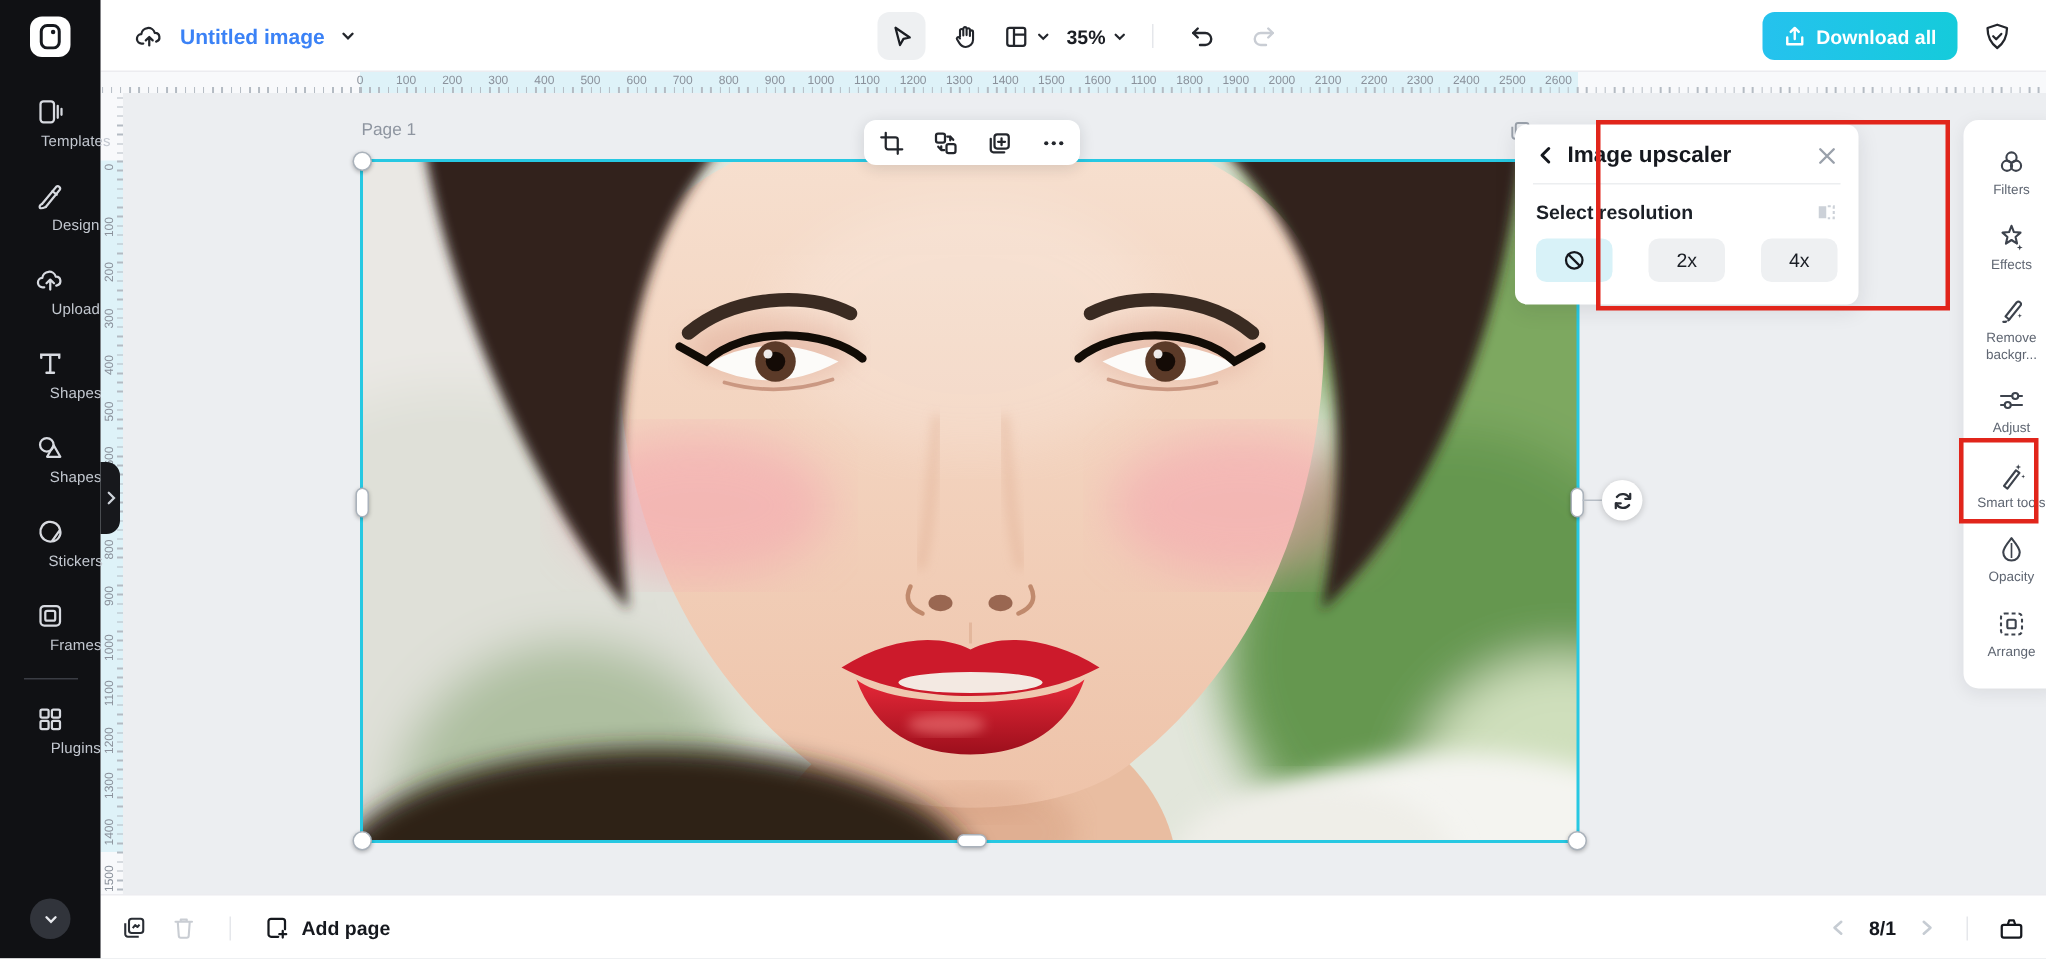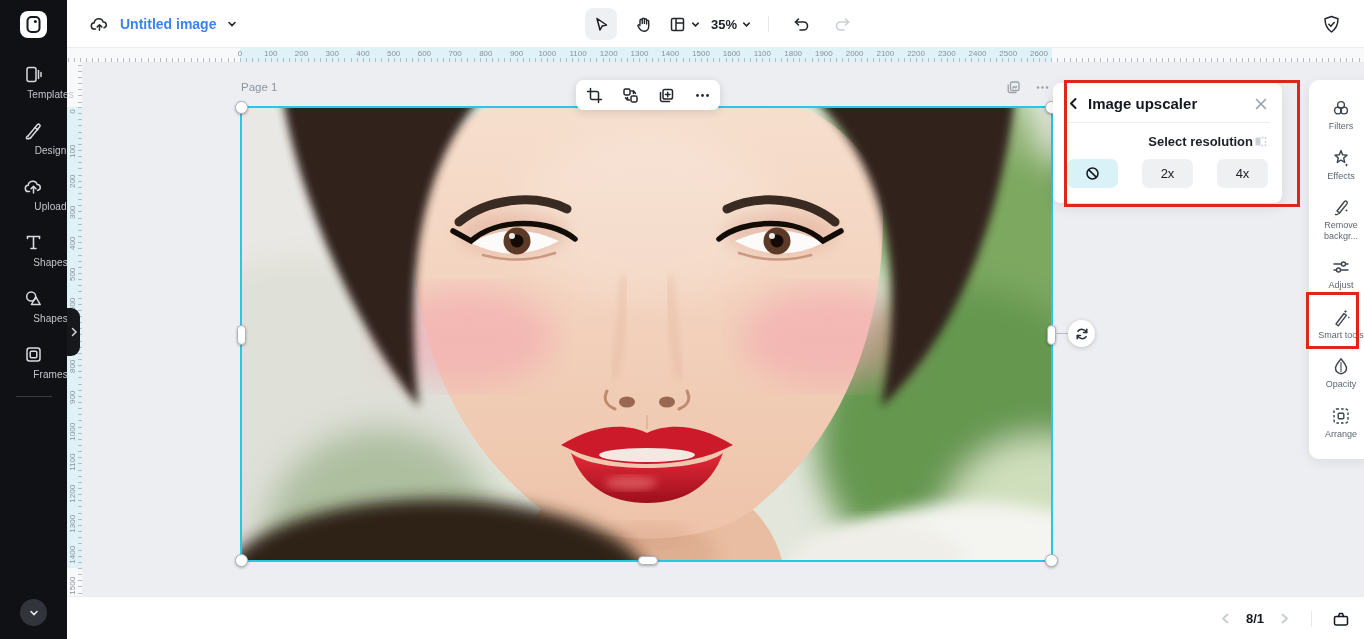--- a/index.html
+++ b/index.html
@@ -54,25 +54,25 @@
   .h-corner { width:13px; height:13px; border-radius:50%; }
   .h-vpill { width:9px; height:20px; border-radius:5px; }
   .h-hpill { width:20px; height:9px; border-radius:5px; }
   .rotate-line { position:absolute; left:1055px; top:333px; width:15px; height:1px; background:#b7bec6; z-index:7; }
   .rotate-btn { position:absolute; left:1068px; top:320px; width:27px; height:27px; border-radius:50%; background:#fff; box-shadow:0 1px 5px rgba(0,0,0,.2); display:flex; align-items:center; justify-content:center; color:#2a2e35; z-index:8; }
 
   .float-toolbar { position:absolute; left:576px; top:80px; width:144px; height:30px; background:#fff; border-radius:8px; box-shadow:0 2px 10px rgba(20,25,35,.14); display:flex; align-items:center; justify-content:space-around; z-index:9; color:#23262c; }
   .ft-btn { display:flex; align-items:center; justify-content:center; width:26px; height:26px; cursor:pointer; }
 
   
-  .upscaler { position:absolute; left:1053px; top:83px; width:229px; height:120px; background:#fff; border-radius:8px; box-shadow:0 4px 14px rgba(25,30,40,.10); z-index:10; padding:12px 14px 0 14px; }
+  .upscaler { position:absolute; left:1010px; top:83px; width:229px; height:120px; background:#fff; border-radius:8px; box-shadow:0 4px 14px rgba(25,30,40,.10); z-index:10; padding:12px 14px 0 14px; }
   .up-head { display:flex; align-items:center; }
   .up-title { font-size:15px; font-weight:700; color:#15181e; margin-left:8px; flex:1; }
   .up-div { height:1px; background:#eceef0; margin:10px -2px 0 -2px; }
-  .up-sec { display:flex; align-items:center; margin-top:11px;text-align:right; }
+  .up-sec { display:flex; align-items:center; margin-top:11px; }
   .up-sec-label { font-size:13px; font-weight:700; color:#1b1f26; flex:1; }
   .up-opts { display:flex; gap:24px; margin-top:10px; }
   .opt-btn { flex:1; height:29px; border-radius:7px; background:#eef0f2; border:none; font-size:13px; color:#1b1f26; display:flex; align-items:center; justify-content:center; cursor:pointer; font-family:inherit; }
   .opt-btn.selected { background:#d8f2f8; }
   .anno-box { position:absolute; border:3px solid #e1251b; z-index:12; pointer-events:none; }
   .anno-upscaler { left:1064px; top:80px; width:236px; height:127px; }
   .anno-smart { left:1306px; top:292px; width:53px; height:57px; }
 
   
   .rtoolbar { position:absolute; left:1309px; top:80px; width:64px; background:#fff; border-radius:10px; box-shadow:0 3px 12px rgba(25,30,40,.08); z-index:10; padding:10px 0 12px 0; display:flex; flex-direction:column; align-items:flex-start; }
@@ -131,27 +131,42 @@
         <span class="lbl">Shapes</span>
       </div>
       <div class="side-item">
         <svg class="ic" width="21" height="21" viewBox="0 0 21 21" fill="none" stroke="currentColor" stroke-width="1.5" stroke-linejoin="round">
             <circle cx="8.2" cy="8.5" r="4.5"></circle>
             <path d="M12.8 8.8 l4.4 7.7 h-8.8 z"></path>
           </svg>
         <span class="lbl">Shapes</span>
       </div>
       <div class="side-item">
+        <svg class="ic" width="21" height="21" viewBox="0 0 21 21" fill="none" stroke="currentColor" stroke-width="1.5" stroke-linejoin="round">
+            <path d="M17 9.2 A6.6 6.6 0 1 0 11.5 17 L17 9.2 Z M17 9.2 a6 6 0 0 1 -5.5 7.8"></path>
+          </svg>
+        <span class="lbl">Stickers</span>
+      </div>
+      <div class="side-item">
         <svg class="ic" width="21" height="21" viewBox="0 0 21 21" fill="none" stroke="currentColor" stroke-width="1.5">
             <rect x="4" y="4" width="13" height="13" rx="2.5"></rect>
             <rect x="7.2" y="7.2" width="6.6" height="6.6" rx="1.2"></rect>
           </svg>
         <span class="lbl">Frames</span>
       </div>
       <div class="side-divider"></div>
+      <div class="side-item">
+        <svg class="ic" width="21" height="21" viewBox="0 0 21 21" fill="none" stroke="currentColor" stroke-width="1.5">
+            <rect x="4" y="4" width="5.4" height="5.4" rx="1"></rect>
+            <rect x="11.6" y="4" width="5.4" height="5.4" rx="1"></rect>
+            <rect x="4" y="11.6" width="5.4" height="5.4" rx="1"></rect>
+            <rect x="11.6" y="11.6" width="5.4" height="5.4" rx="1"></rect>
+          </svg>
+        <span class="lbl">Plugins</span>
+      </div>
     </div>
     <div class="side-collapse">
       <svg class="ic" width="12" height="12" viewBox="0 0 12 12" fill="none" stroke="#e8eaee" stroke-width="1.6" stroke-linecap="round">
           <path d="M3 4.5 l3 3 3-3"></path>
         </svg>
     </div>
   </div>
   <div class="expander-tab">
     <svg class="ic" width="8" height="10" viewBox="0 0 8 10" fill="none" stroke="#cfd4db" stroke-width="1.5" stroke-linecap="round">
         <path d="M2.5 1.5 l3.5 3.5 -3.5 3.5"></path>
@@ -203,20 +218,27 @@
           </svg>
       </div>
       <div class="tool-btn redo-disabled">
         <svg class="ic" width="18" height="18" viewBox="0 0 18 18" fill="none" stroke="currentColor" stroke-width="1.6" stroke-linecap="round" stroke-linejoin="round">
             <path d="M14.5 7 H6.5 a4 4 0 0 0 0 8 H10"></path>
             <path d="M11.5 4 L14.5 7 l-3 3"></path>
           </svg>
       </div>
     </div>
     <div class="tb-right">
+      <button class="download-btn">
+        <svg class="ic" width="15" height="15" viewBox="0 0 15 15" fill="none" stroke="#fff" stroke-width="1.6" stroke-linecap="round" stroke-linejoin="round">
+            <path d="M7.5 9 V1.8 M4.8 4.3 L7.5 1.6 l2.7 2.7"></path>
+            <path d="M2.5 8 v4.5 h10 V8"></path>
+          </svg>
+        <span>Download all</span>
+      </button>
       <svg class="ic" width="21" height="21" viewBox="0 0 21 21" fill="none" stroke="#23262c" stroke-width="1.5" stroke-linecap="round" stroke-linejoin="round">
           <path d="M10.5 2.5 l6.5 2.2 c0 6 -2.2 10.2 -6.5 13.3 C6.2 14.9 4 10.7 4 4.7 Z"></path>
           <path d="M7.8 10.2 l2 2 3.4-3.6"></path>
         </svg>
     </div>
   </div>
 
   <div class="ruler-top">
     <div class="hl"></div>
     <div class="ticks"></div>
@@ -491,20 +513,38 @@
       <svg class="ic" width="20" height="20" viewBox="0 0 20 20" fill="none" stroke="currentColor" stroke-width="1.4">
           <rect x="3" y="3" width="14" height="14" rx="2.5" stroke-dasharray="2.6 2"></rect>
           <rect x="7.2" y="7.2" width="5.6" height="5.6" rx="1"></rect>
         </svg>
       <span class="lbl">Arrange</span>
     </div>
   </div>
   <div class="anno-box anno-smart"></div>
 
   <div class="bottombar">
+    <div class="bb-left">
+      <svg class="ic" width="17" height="17" viewBox="0 0 17 17" fill="none" stroke="#2a2e35" stroke-width="1.4" stroke-linejoin="round">
+          <rect x="5" y="2.5" width="9.5" height="9.5" rx="1.8"></rect>
+          <path d="M11.5 14.5 H4.3 a1.8 1.8 0 0 1 -1.8 -1.8 V5.5"></path>
+          <path d="M7.5 8.7 l1.6-2 1.5 1.3 1.4-1.6"></path>
+        </svg>
+      <svg class="ic bb-disabled" width="17" height="17" viewBox="0 0 17 17" fill="none" stroke="#c9cdd3" stroke-width="1.4" stroke-linecap="round" stroke-linejoin="round">
+          <path d="M3 4.5 h11 M6.5 4.5 V3 h4 v1.5 M4.5 4.5 l.7 9.5 a1.3 1.3 0 0 0 1.3 1.2 h4 a1.3 1.3 0 0 0 1.3 -1.2 l.7-9.5"></path>
+        </svg>
+      <div class="v-div"></div>
+      <div class="add-page">
+        <svg class="ic" width="17" height="17" viewBox="0 0 17 17" fill="none" stroke="#15181e" stroke-width="1.5" stroke-linecap="round" stroke-linejoin="round">
+            <path d="M14 9.5 V4.2 a1.7 1.7 0 0 0 -1.7 -1.7 H4.7 A1.7 1.7 0 0 0 3 4.2 v8.6 a1.7 1.7 0 0 0 1.7 1.7 H9.5"></path>
+            <path d="M12.5 10.5 v4.5 M10.2 12.8 h4.6"></path>
+          </svg>
+        <span>Add page</span>
+      </div>
+    </div>
     <div class="bb-right">
       <span class="bb-chev">
         <svg class="ic" width="13" height="13" viewBox="0 0 13 13" fill="none" stroke="currentColor" stroke-width="1.7" stroke-linecap="round" stroke-linejoin="round">
             <path d="M8.5 2.5 L4 6.5 l4.5 4"></path>
           </svg>
       </span>
       <span class="pg-ind">8/1</span>
       <span class="bb-chev">
         <svg class="ic" width="13" height="13" viewBox="0 0 13 13" fill="none" stroke="currentColor" stroke-width="1.7" stroke-linecap="round" stroke-linejoin="round">
             <path d="M4.5 2.5 L9 6.5 l-4.5 4"></path>

